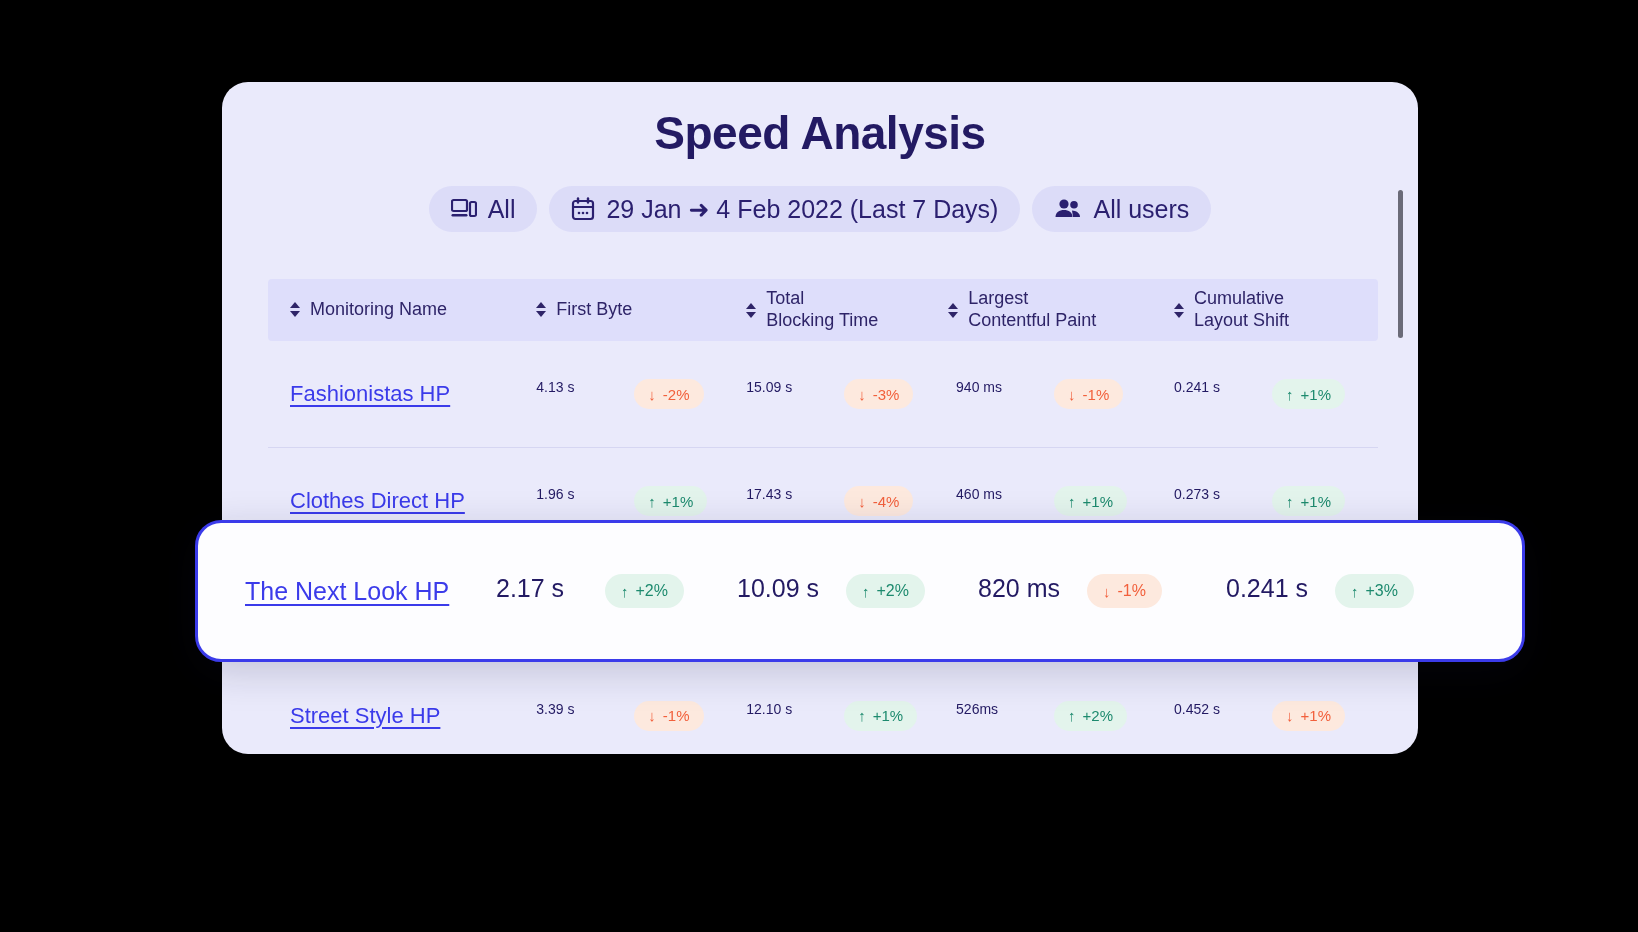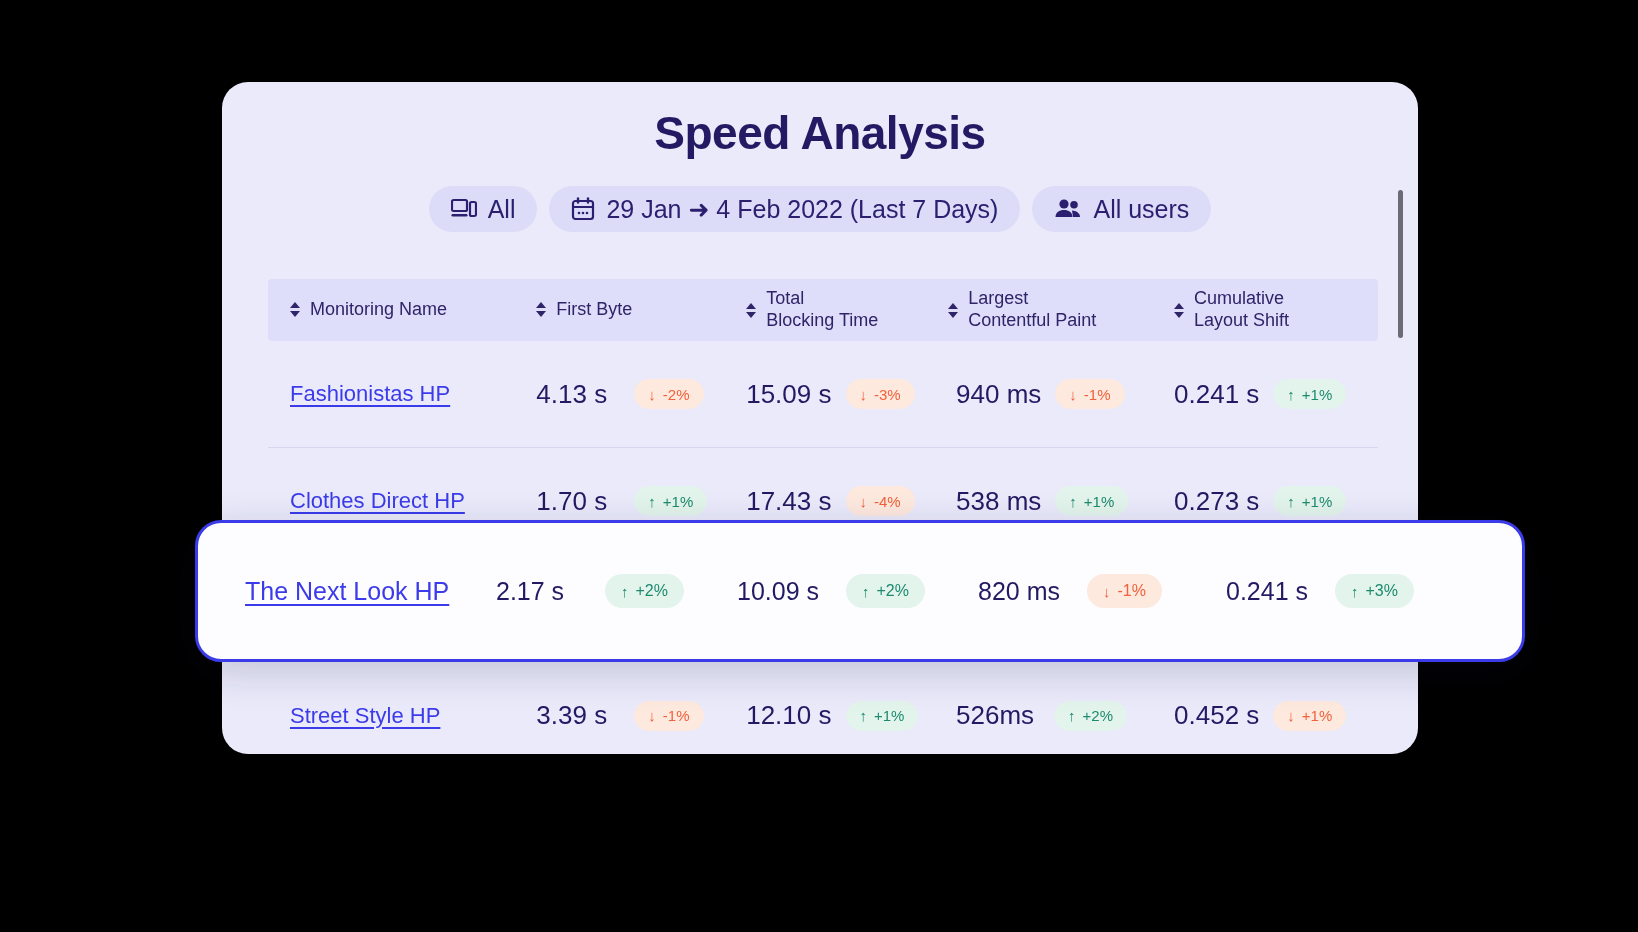--- a/index.html
+++ b/index.html
@@ -117,35 +117,35 @@
   .row {
     display: flex;
     align-items: center;
     height: 107px;
     border-bottom: 1px solid #d6d6f2;
   }
   .row:last-child { border-bottom: none; }
 
   .cell {
     display: flex;
-    align-items: center;
+    align-items: flex-start;
   }
   .cell.c-name { padding-left: 22px; }
 
   .sitelink {
     color: #3b3bea;
     font-size: 22px;
     text-decoration: underline;
     text-underline-offset: 4px;
     white-space: nowrap;
   }
 
   .metric {
     color: #231a63;
-    font-size: 26px;
+    font-size: 14px;
     white-space: nowrap;
     min-width: 84px;
   }
 
   .badge {
     display: inline-flex;
     align-items: center;
     gap: 7px;
     height: 30px;
     padding: 0 14px;
@@ -332,35 +332,35 @@
           <span>+1%</span>
         </span>
       </div>
     </div>
 
     <div class="row">
       <div class="cell c-name">
         <a class="sitelink" href="#">Clothes Direct HP</a>
       </div>
       <div class="cell c-fb">
-        <span class="metric">1.70 s</span>
+        <span class="metric">1.96 s</span>
         <span class="badge up">
           <span class="arr">↑</span>
           <span>+1%</span>
         </span>
       </div>
       <div class="cell c-lcp">
         <span class="metric">17.43 s</span>
         <span class="badge down">
           <span class="arr">↓</span>
           <span>-4%</span>
         </span>
       </div>
       <div class="cell c-tbt">
-        <span class="metric">538 ms</span>
+        <span class="metric">460 ms</span>
         <span class="badge up">
           <span class="arr">↑</span>
           <span>+1%</span>
         </span>
       </div>
       <div class="cell c-cls">
         <span class="metric">0.273 s</span>
         <span class="badge up">
           <span class="arr">↑</span>
           <span>+1%</span>

